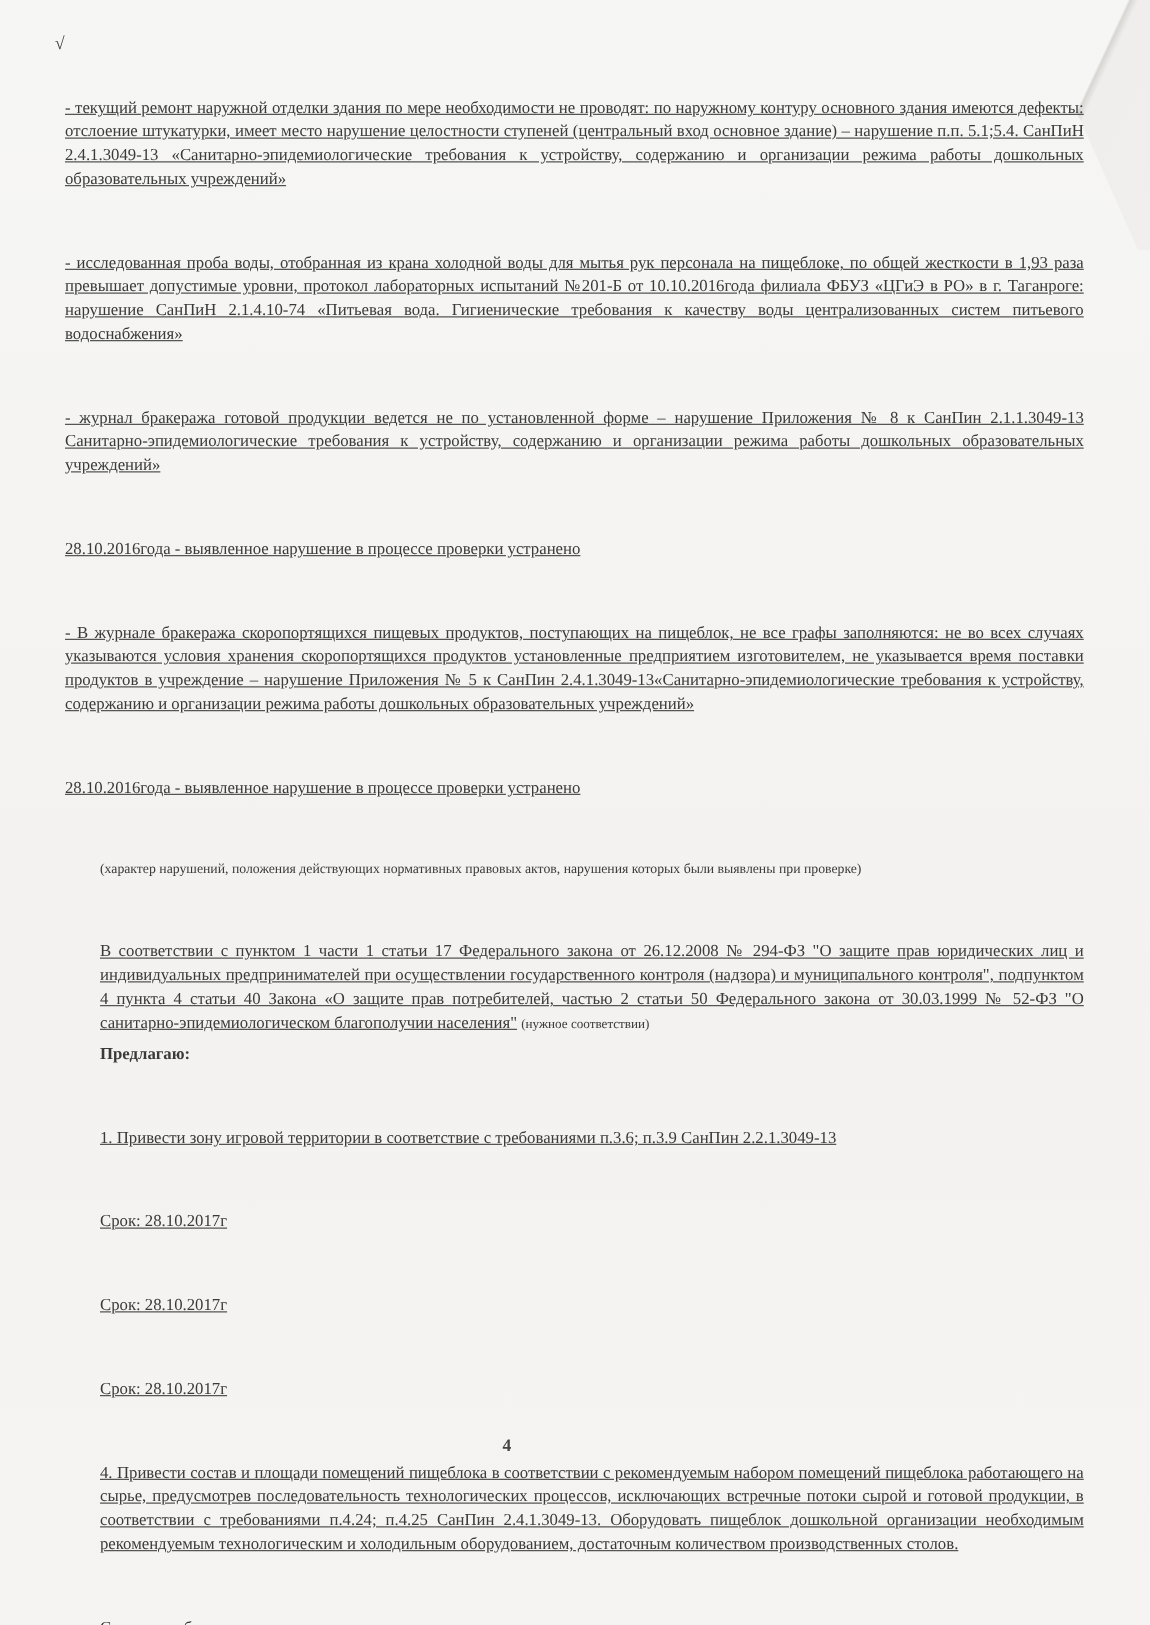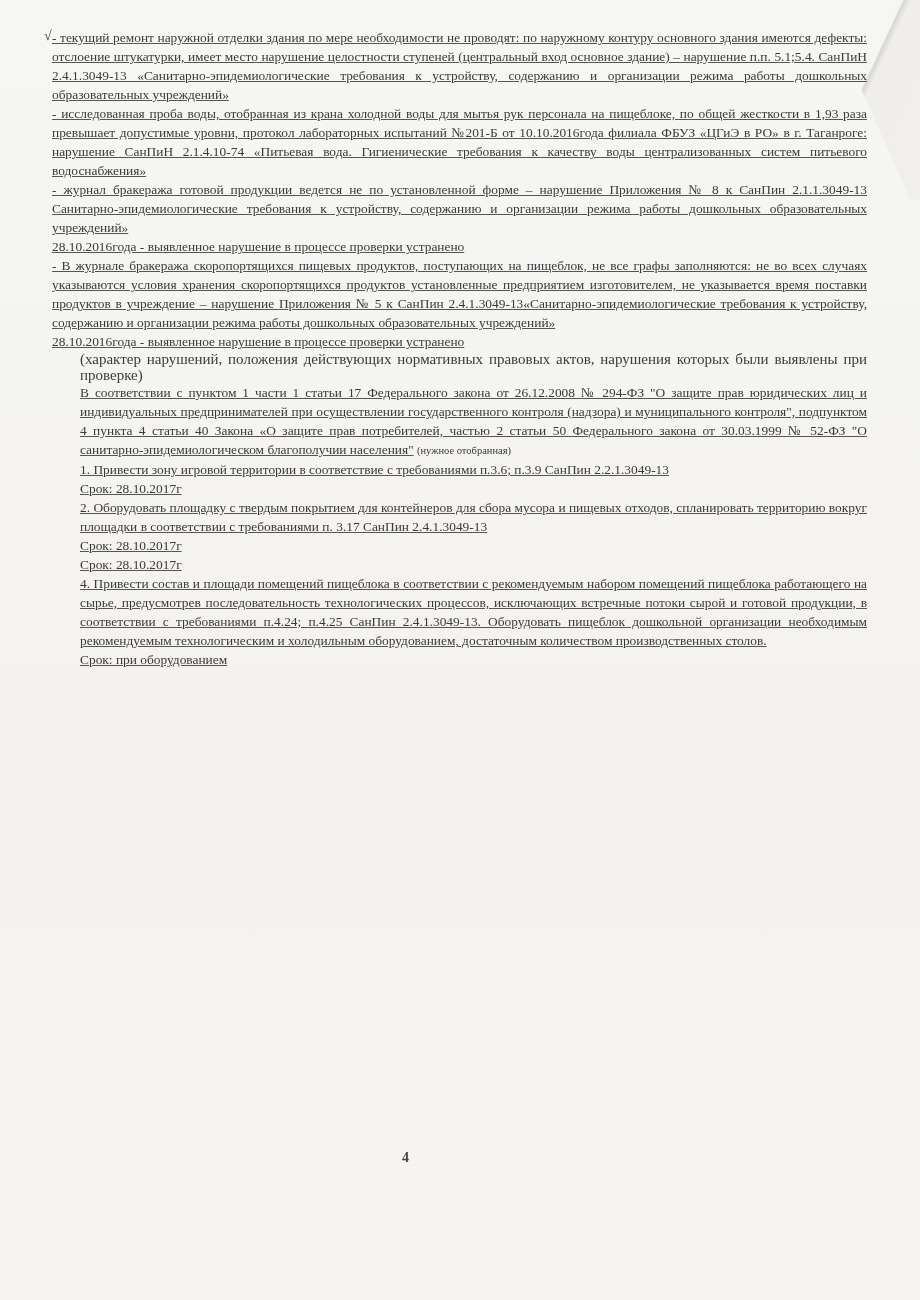--- a/index.html
+++ b/index.html
@@ -19,22 +19,22 @@
     background: linear-gradient(115deg, rgba(255,255,255,0) 0%, rgba(255,255,255,0) 48%, #d8d6d3 49%, #efeeec 52%, #f0efed 100%);
     clip-path: polygon(18% 0, 100% 0, 100% 100%, 92% 100%);
   }
   .content {
     position: absolute; left: 52px; top: 28px; width: 815px;
     font-size: 13.4px; line-height: 19px;
     text-align: justify;
     filter: blur(0.45px);
   }
   .u { text-decoration: underline; text-decoration-color: #555; }
-  .line { display: block; }
-  .note { font-size: 15px; line-height: 16px; padding-left: 28px; }
+  .line { display: block; margin-top: 48px; }
+  .note { font-size: 11px; line-height: 16px; padding-left: 28px; }
   .legal { padding-left: 28px; }
   .heading { font-weight: bold; padding-left: 28px; margin-top: 4px; }
   .item { padding-left: 28px; }
   .term { padding-left: 28px; }
   .checkmark { position: absolute; left: -8px; top: -2px; font-size: 14px; color: #444; }
   .page-number {
     position: absolute; left: 402px; top: 1150px; font-size: 14px; font-weight: bold; color: #444;
     filter: blur(0.6px);
   }
 </style>
@@ -50,28 +50,28 @@
     <div class="line u">- текущий ремонт наружной отделки здания по мере необходимости не проводят: по наружному контуру основного здания имеются дефекты: отслоение штукатурки, имеет место нарушение целостности ступеней (центральный вход основное здание) – нарушение п.п. 5.1;5.4. СанПиН 2.4.1.3049-13 «Санитарно-эпидемиологические требования к устройству, содержанию и организации режима работы дошкольных образовательных учреждений»</div>
     <div class="line u">- исследованная проба воды, отобранная из крана холодной воды для мытья рук персонала на пищеблоке, по общей жесткости в 1,93 раза превышает допустимые уровни, протокол лабораторных испытаний №201-Б от 10.10.2016года филиала ФБУЗ «ЦГиЭ в РО» в г. Таганроге: нарушение СанПиН 2.1.4.10-74 «Питьевая вода. Гигиенические требования к качеству воды централизованных систем питьевого водоснабжения»</div>
     <div class="line u">- журнал бракеража готовой продукции ведется не по установленной форме – нарушение Приложения № 8 к СанПин 2.1.1.3049-13 Санитарно-эпидемиологические требования к устройству, содержанию и организации режима работы дошкольных образовательных учреждений»</div>
     <div class="line u">28.10.2016года - выявленное нарушение в процессе проверки устранено</div>
     <div class="line u">- В журнале бракеража скоропортящихся пищевых продуктов, поступающих на пищеблок, не все графы заполняются: не во всех случаях указываются условия хранения скоропортящихся продуктов установленные предприятием изготовителем, не указывается время поставки продуктов в учреждение – нарушение Приложения № 5 к СанПин 2.4.1.3049-13«Санитарно-эпидемиологические требования к устройству, содержанию и организации режима работы дошкольных образовательных учреждений»</div>
     <div class="line u">28.10.2016года - выявленное нарушение в процессе проверки устранено</div>
     <div class="line note">(характер нарушений, положения действующих нормативных правовых актов, нарушения которых были выявлены при проверке)</div>
 
     <div class="line legal">
       <span class="u">В соответствии с пунктом 1 части 1 статьи 17 Федерального закона от 26.12.2008 № 294-ФЗ "О защите прав юридических лиц и индивидуальных предпринимателей при осуществлении государственного контроля (надзора) и муниципального контроля", подпунктом 4 пункта 4 статьи 40 Закона «О защите прав потребителей, частью 2 статьи 50 Федерального закона от 30.03.1999 № 52-ФЗ "О санитарно-эпидемиологическом благополучии населения"</span>
-      <span style="font-size:10.5px">(нужное отобранная)</span>
+      <span style="font-size:10.5px">(нужное соответствии)</span>
     </div>
 
+    <div class="line heading">Предлагаю:</div>
 
     <div class="line item u">1. Привести зону игровой территории в соответствие с требованиями п.3.6; п.3.9 СанПин 2.2.1.3049-13</div>
     <div class="line term u">Срок: 28.10.2017г</div>
 
-    <div class="line item u">2. Оборудовать площадку с твердым покрытием для контейнеров для сбора мусора и пищевых отходов, спланировать территорию вокруг площадки в соответствии с требованиями п. 3.17 СанПин 2.4.1.3049-13</div>
     <div class="line term u">Срок: 28.10.2017г</div>
 
     <div class="line term u">Срок: 28.10.2017г</div>
 
     <div class="line item u">4. Привести состав и площади помещений пищеблока в соответствии с рекомендуемым набором помещений пищеблока работающего на сырье, предусмотрев последовательность технологических процессов, исключающих встречные потоки сырой и готовой продукции, в соответствии с требованиями п.4.24; п.4.25 СанПин 2.4.1.3049-13. Оборудовать пищеблок дошкольной организации необходимым рекомендуемым технологическим и холодильным оборудованием, достаточным количеством производственных столов.</div>
     <div class="line term u">Срок: при оборудованием</div>
   </div>
 
   <div class="page-number">4</div>
 </div>

